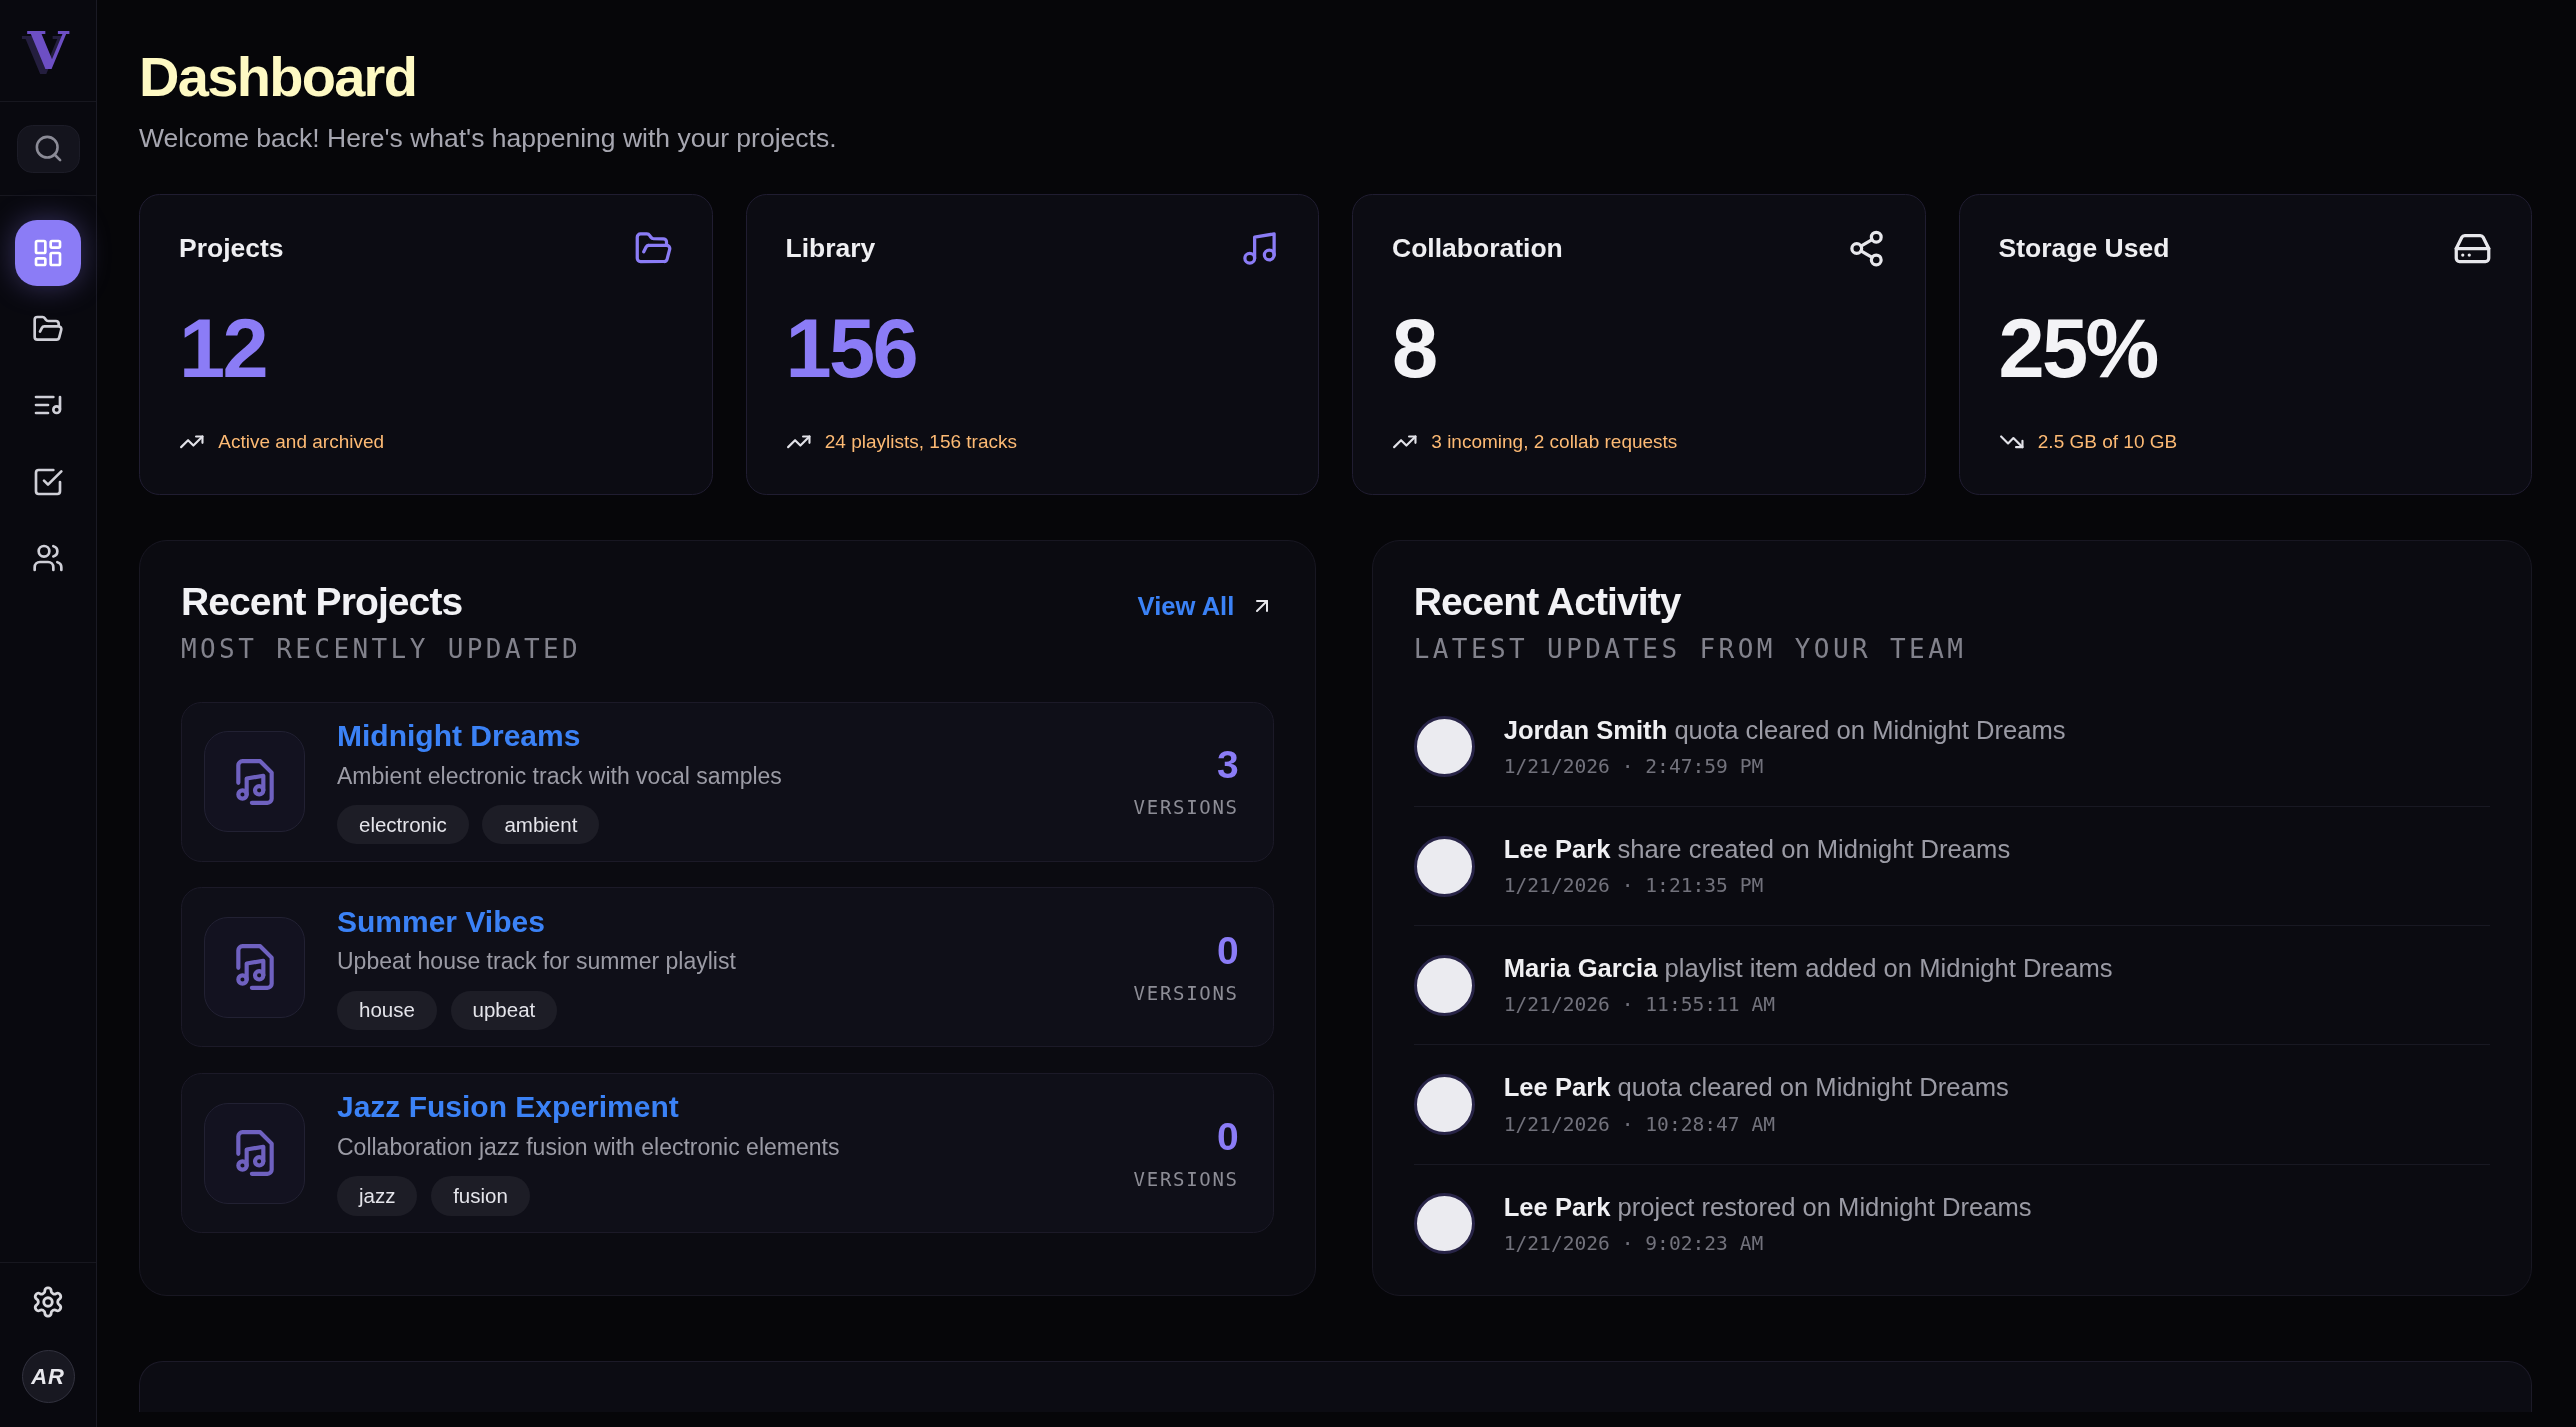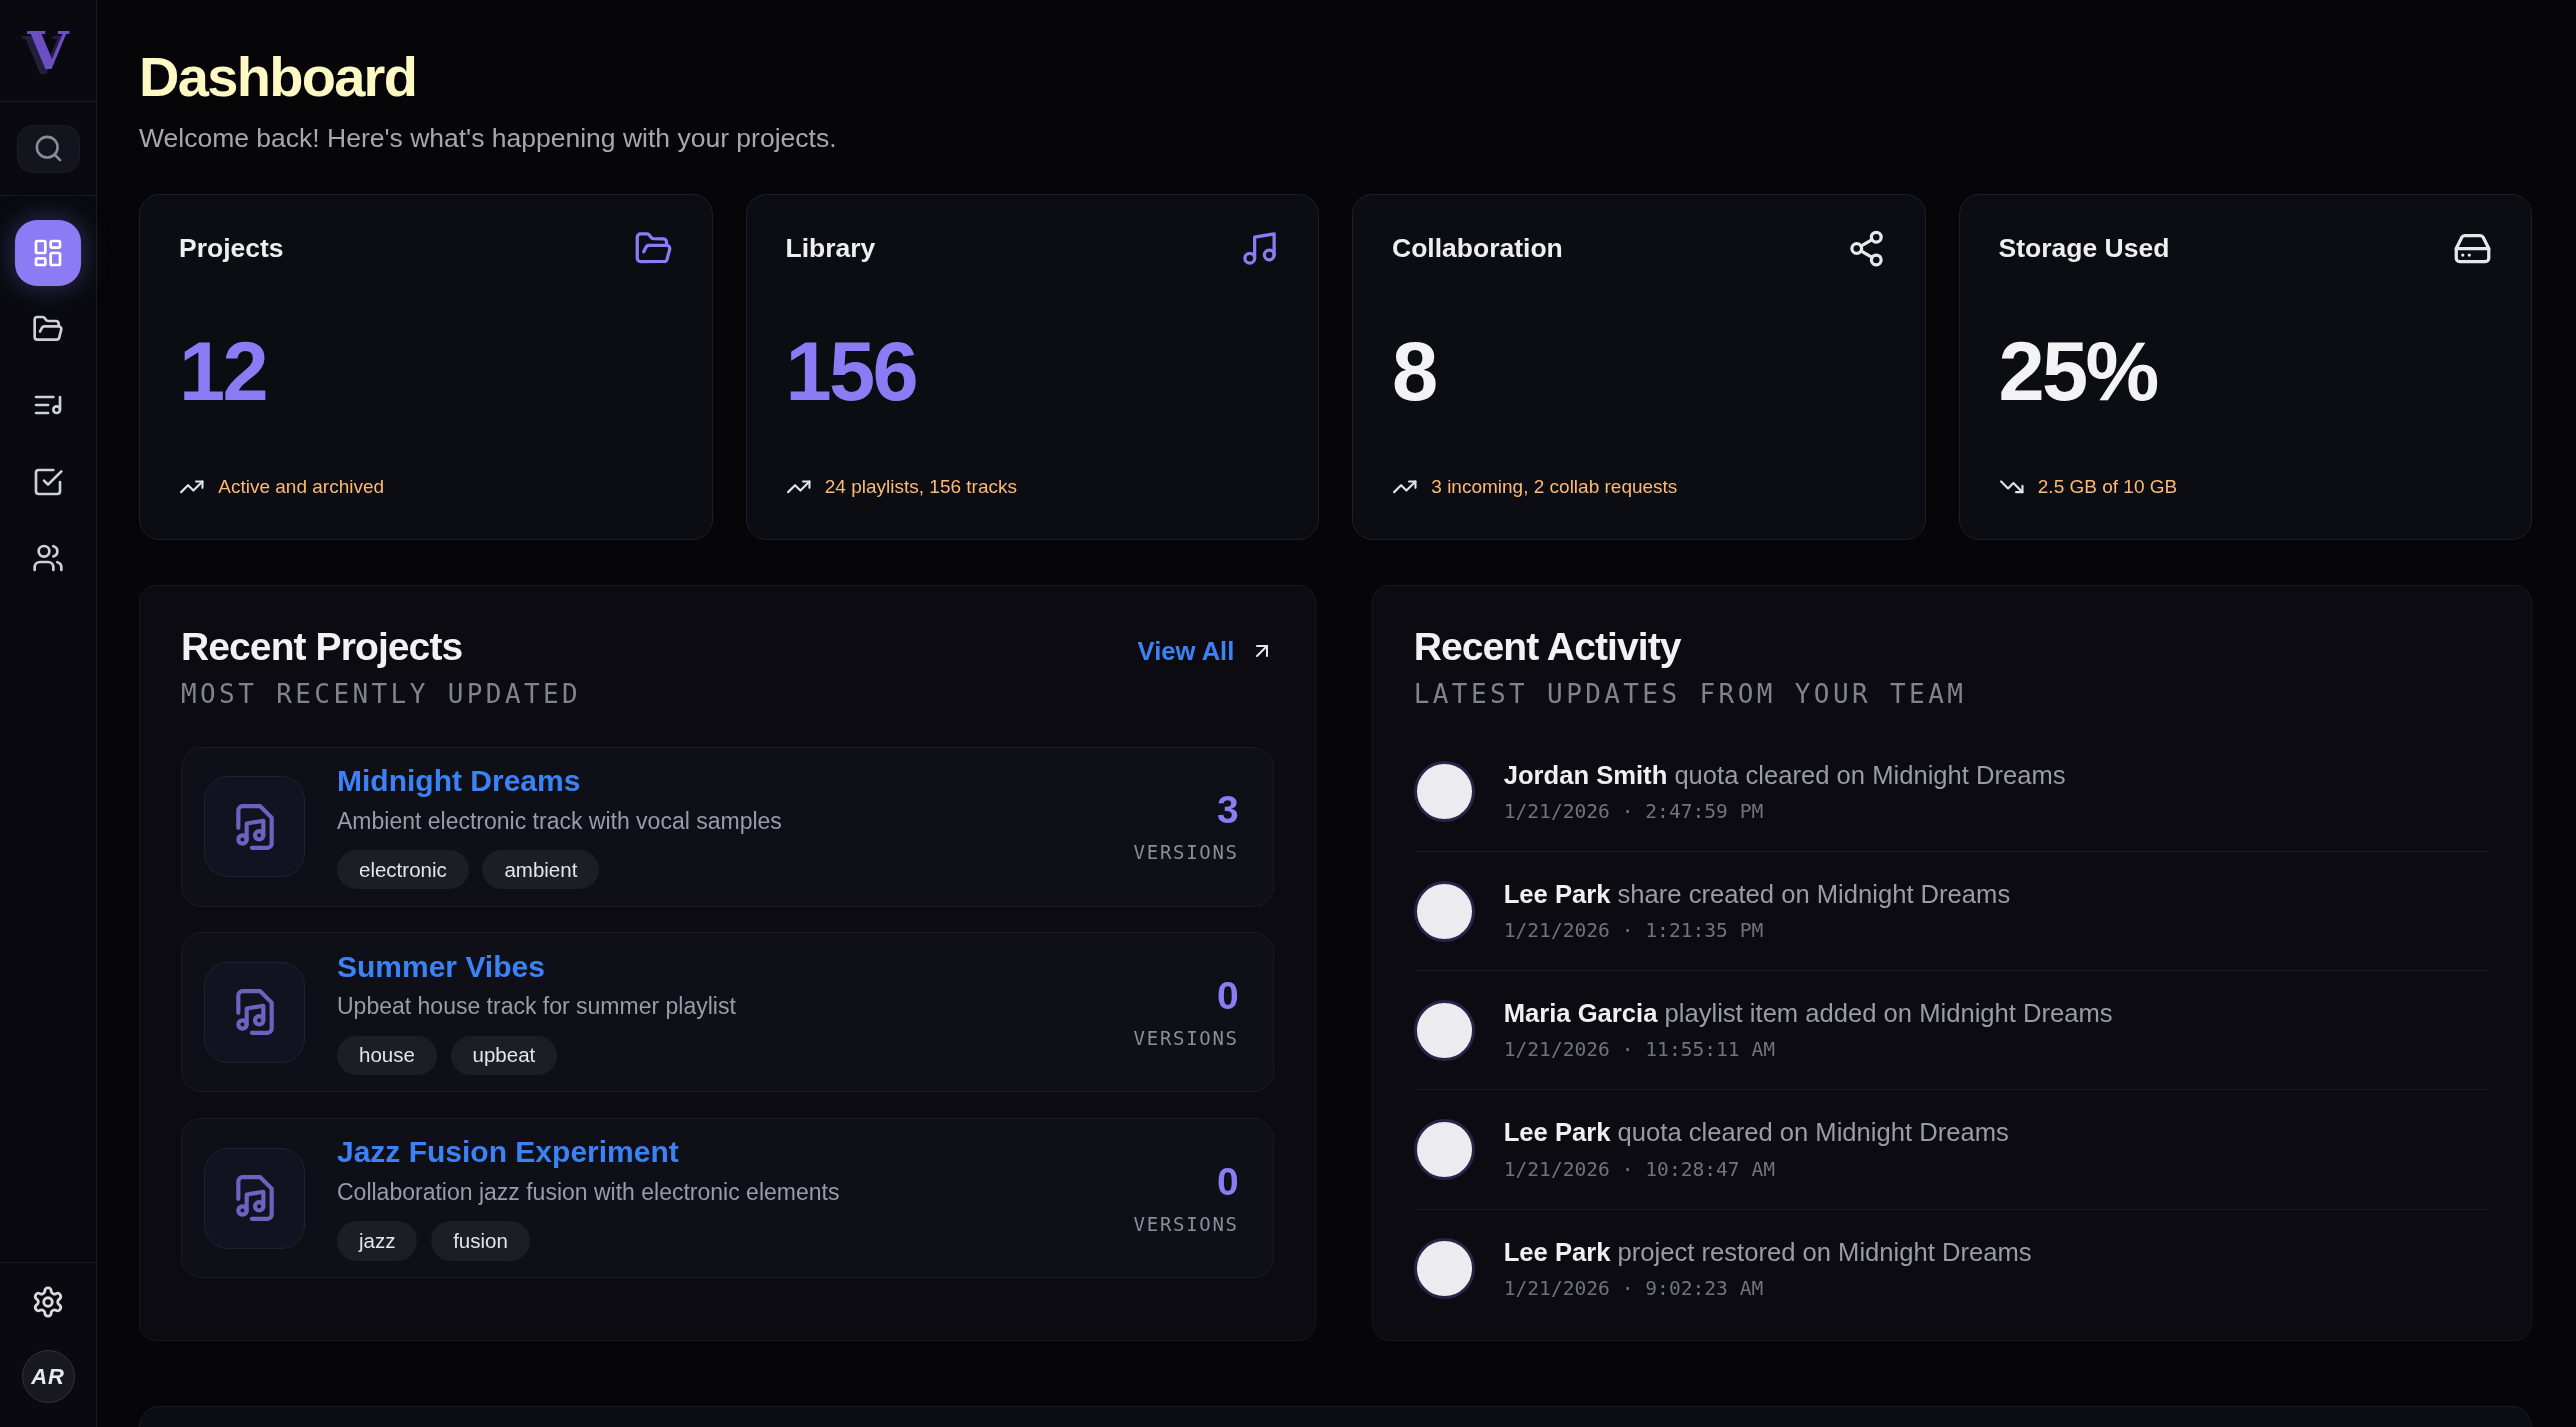--- a/index.html
+++ b/index.html
@@ -65,39 +65,39 @@
     font-size:22px; font-weight:600; color:#e9e9ee; letter-spacing:0.9px;
     cursor:pointer;
   }
   
   .main { flex:1; padding:44px 44px 0 42px; display:flex; flex-direction:column; }
   .page-title { font-size:56px; font-weight:700; letter-spacing:-1.7px; color:#fef9c3; }
   .page-subtitle { margin-top:13.7px; font-size:26.5px; color:#a6a6b0; }
   
   .stats { margin-top:40px; display:grid; grid-template-columns:repeat(4,1fr); gap:33px; }
   .stat-card {
-    height:346px; border-radius:20.5px;
+    height:301px; border-radius:20.5px;
     background:#0c0c13; border:1.7px solid #201d31;
     padding:38px 39px 39px 39px;
     display:flex; flex-direction:column;
   }
   .stat-top { display:flex; justify-content:space-between; align-items:flex-start; }
   .stat-label { font-size:26.5px; font-weight:600; color:#efeff2; }
   .stat-icon { flex-shrink:0; margin-top:-3.4px; }
   .ic-purple { color:#8b7cf6; }
   .ic-white  { color:#e8e8ec; }
   .stat-value { margin-top:auto; font-size:83px; font-weight:600; letter-spacing:-2.6px; line-height:1; }
   .val-purple { color:#8b7cf6; }
   .val-white  { color:#f3f3f6; }
   .stat-note { margin-top:auto; display:flex; align-items:center; gap:13.7px; font-size:19px; color:#fdba74;text-align:center; }
   .trend-icon { color:#e2e2e8; flex-shrink:0; }
   
   .panels { margin-top:45px; display:grid; grid-template-columns:1fr 0.986fr; gap:56px; }
   .panel {
-    height:756px; border-radius:17px;
+    height:756px; border-radius:28px;
     background:#0b0b11; border:1.7px solid #181722;
     padding:39px 41px; overflow:hidden;
   }
   .panel-head { display:flex; justify-content:space-between; align-items:flex-start; }
   .panel-title { font-size:39px; font-weight:700; letter-spacing:-0.9px; color:#f2f2f5; }
   .panel-sub {
     margin-top:10.2px; font-family:"DejaVu Sans Mono", monospace;
     font-size:26px; letter-spacing:3.4px; color:#82828c;
   }
   .view-all {

